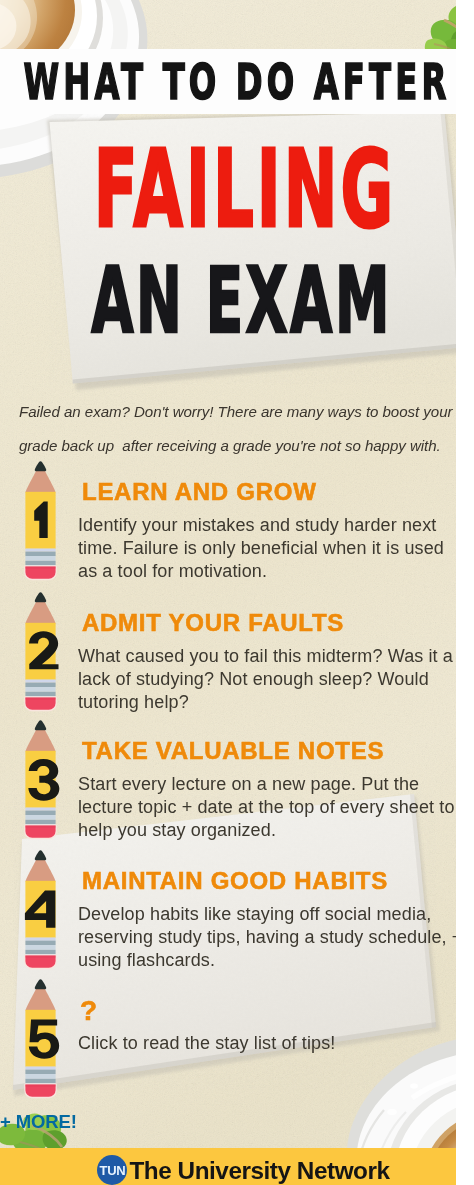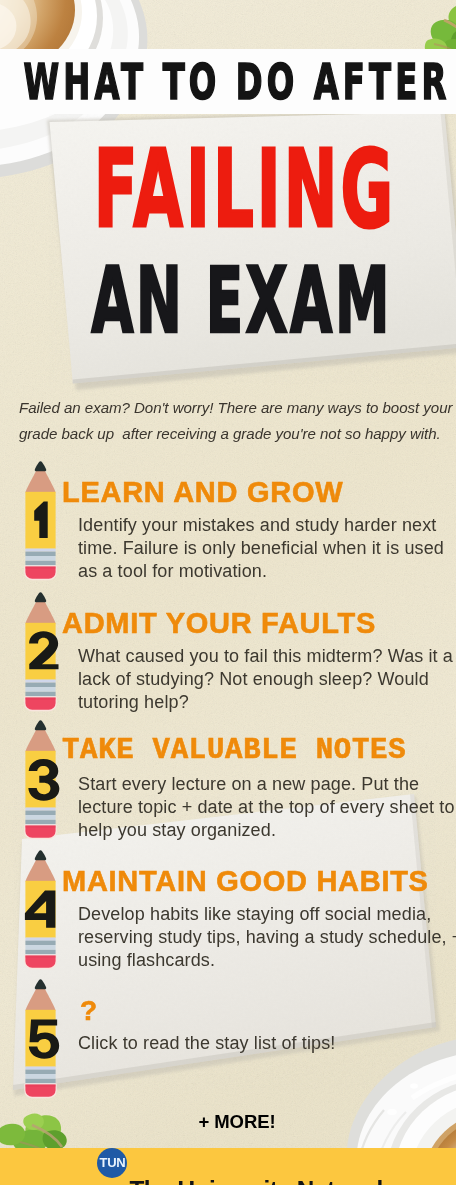--- a/index.html
+++ b/index.html
@@ -24,37 +24,37 @@
   font-weight:700;font-size:107px;line-height:107px;color:#ed1c0f;letter-spacing:5px;
   -webkit-text-stroke:3px #ed1c0f;
   transform:scaleX(0.600);transform-origin:337px 0;translate:8px 0;}
 .title-black{position:absolute;left:-100px;top:256px;width:674px;text-align:center;white-space:nowrap;
   font-family:"DejaVu Sans",sans-serif;
   font-weight:700;font-size:90px;line-height:90px;color:#17171a;letter-spacing:4px;
   -webkit-text-stroke:2.6px #17171a;
   transform:scaleX(0.608);transform-origin:337px 0;translate:4.5px 0;}
 
 .intro{position:absolute;left:19px;top:395px;width:440px;white-space:pre-wrap;
-  font-style:italic;font-size:15.1px;line-height:26px;color:#3a352e;letter-spacing:-.05px;}
+  font-style:italic;font-size:15.1px;line-height:34px;color:#3a352e;letter-spacing:-.05px;}
 
 
 .tip{position:absolute;left:0;width:474px;}
-.tip-head{position:absolute;left:62px;font-weight:700;color:#ef8a0a;
-  font-size:29px;letter-spacing:.72px;white-space:nowrap;line-height:26px;
+.tip-head{position:absolute;left:82px;font-weight:700;color:#ef8a0a;
+  font-size:24px;letter-spacing:.72px;white-space:nowrap;line-height:26px;
   -webkit-text-stroke:0.6px #ef8a0a;}
 .tip-body{position:absolute;left:78px;width:390px;font-size:18px;line-height:23px;color:#3c382f;letter-spacing:0.12px;}
 
 
 .pencil{position:absolute;left:0;}
 
-.more{position:absolute;left:0;top:1113px;width:474px;text-align:center;
-  font-weight:700;font-size:18.5px;letter-spacing:-.1px;color:#000000;line-height:18.5px;}
+.more{position:absolute;left:0;top:1113px;width:474px;
+  font-weight:700;font-size:18.5px;letter-spacing:-.1px;color:#0369a1;line-height:18.5px;}
 
 .footer{position:absolute;left:0;bottom:0;width:474px;height:37.5px;background:#fcc73f;
-  display:flex;align-items:flex-start;justify-content:center;gap:2px;padding-left:13px;box-sizing:border-box;}
+  display:flex;align-items:flex-end;justify-content:center;gap:2px;padding-left:13px;box-sizing:border-box;}
 .logo-circle{width:30px;height:30px;border-radius:50%;background:#1f5aa6;
   display:flex;align-items:center;justify-content:center;
   font-weight:700;font-size:13px;color:#e8f3fd;letter-spacing:-.3px;
   box-sizing:border-box;}
 .brand{font-weight:700;font-size:24.3px;color:#151515;letter-spacing:-.45px;margin-top:28px;}
 </style>
 </head>
 <body>
 
 <div id="page">
@@ -286,21 +286,21 @@
   <rect x="25.4" y="105.2" width="30.2" height="2.0" fill="#d4dce9"></rect>
   <path d="M24.3 105.4 L56.7 105.4 L56.7 112.4 A7.9 7.9 0 0 1 48.8 120.3 L32.2 120.3 A7.9 7.9 0 0 1 24.3 112.4 Z" fill="#f9e5de"></path>
   <path d="M25.4 106.5 L55.6 106.5 L55.6 112.0 A6.8 6.8 0 0 1 48.8 118.8 L32.2 118.8 A6.8 6.8 0 0 1 25.4 112.0 Z" fill="#ee4560"></path>
   <path d="M25.4 106.5 L55.6 106.5 L55.6 108.6 L25.4 108.6 Z" fill="#e03a57" opacity="0.45"></path>
   <g transform="translate(41,41.5)" fill="#191a16">
             <g transform="translate(-12.7,0) scale(0.372)">
               <path d="M1 28 C2.5 9 19 -4 40.5 -4 C63.5 -4 80.5 9 80.5 28 C80.5 39.5 74 47.5 64.5 51 C76 55 83.5 64.5 83.5 76 C83.5 95.5 65.5 108 41.5 108 C18.5 108 1.5 95 0 74 L22.5 74 C24.5 84 31.5 90.5 41.5 90.5 C52 90.5 59.5 84 59.5 75 C59.5 65.5 52.5 60 40 60 L29.5 60 L29.5 41 L40 41 C51 41 56.5 35.5 56.5 28 C56.5 20 50 14.5 40.5 14.5 C31 14.5 25 20 24 28 Z"></path>
             </g>
           </g>
         </svg>
-        <div class="tip-head" style="top: 738px; font-family: Liberation Mono, monospace;">TAKE VALUABLE NOTES</div>
+        <div class="tip-head" style="top: 738px;">TAKE VALUABLE NOTES</div>
         <div class="tip-body" style="top: 773px;">Start every lecture on a new page. Put the lecture topic + date at the top of every sheet to help you stay organized.</div>
       </div>
       <div class="tip" style="top: 0px;">
         <svg class="pencil" width="80" height="126" viewBox="0 0 80 126" style="top: 849px;">
   <path d="M36.4 10.3 C34.6 13.7 30.8 21.0 28.2 26.0 C26.4 29.5 25.4 32.4 25.4 32.4 L55.6 32.4 C55.6 32.4 54.6 29.5 52.8 26.0 C50.2 21.0 46.4 13.7 44.6 10.3 Z" fill="#d89c82"></path>
   <path d="M38.9 2.2 C37.4 4.2 35.6 7.3 34.9 9.3 C34.4 10.7 35.2 11.3 36.6 11.3 L44.4 11.3 C45.8 11.3 46.6 10.7 46.1 9.3 C45.4 7.3 43.6 4.2 42.1 2.2 C41.2 1.0 39.8 1.0 38.9 2.2 Z" fill="#25302f"></path>
 
   <rect x="25.4" y="31.8" width="30.2" height="57.0" fill="#f9ce42"></rect>
   <rect x="25.4" y="88.5" width="30.2" height="3.1" fill="#cfd6ea"></rect>
   <rect x="25.4" y="91.6" width="30.2" height="4.4" fill="#97abb4"></rect>

